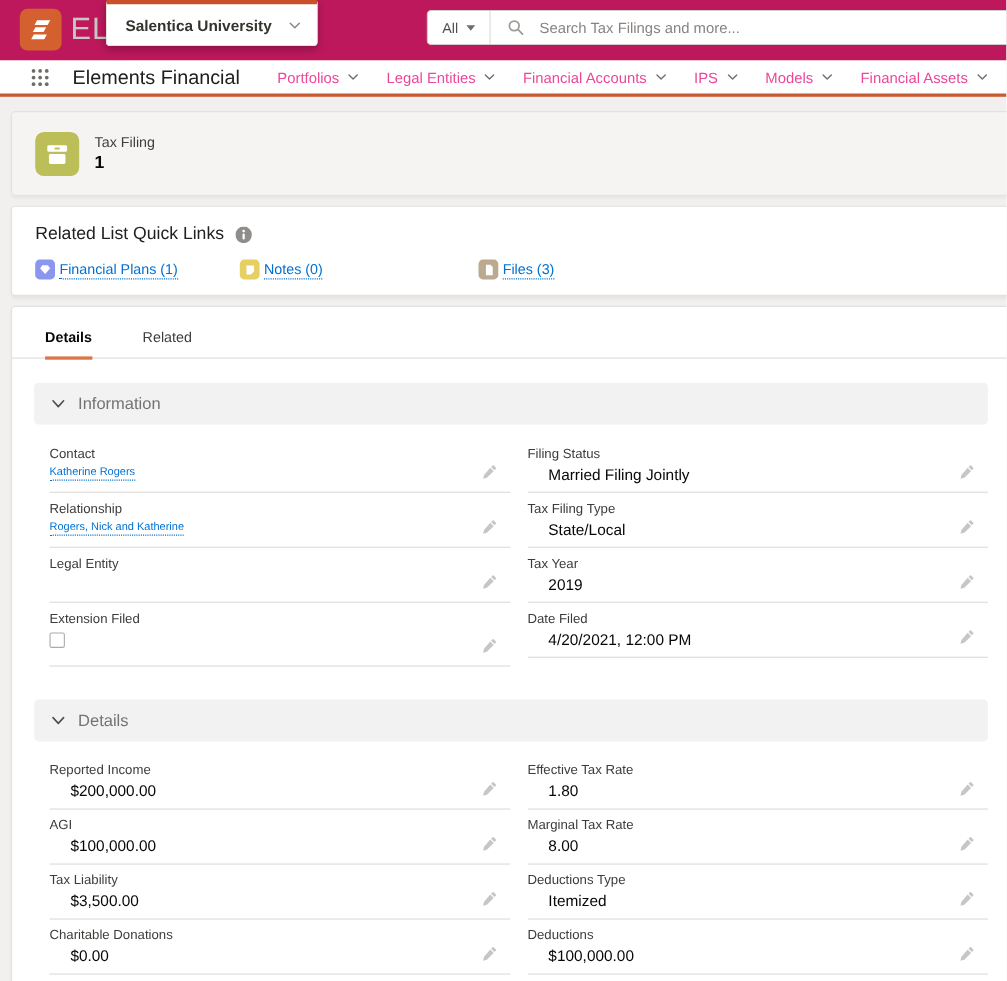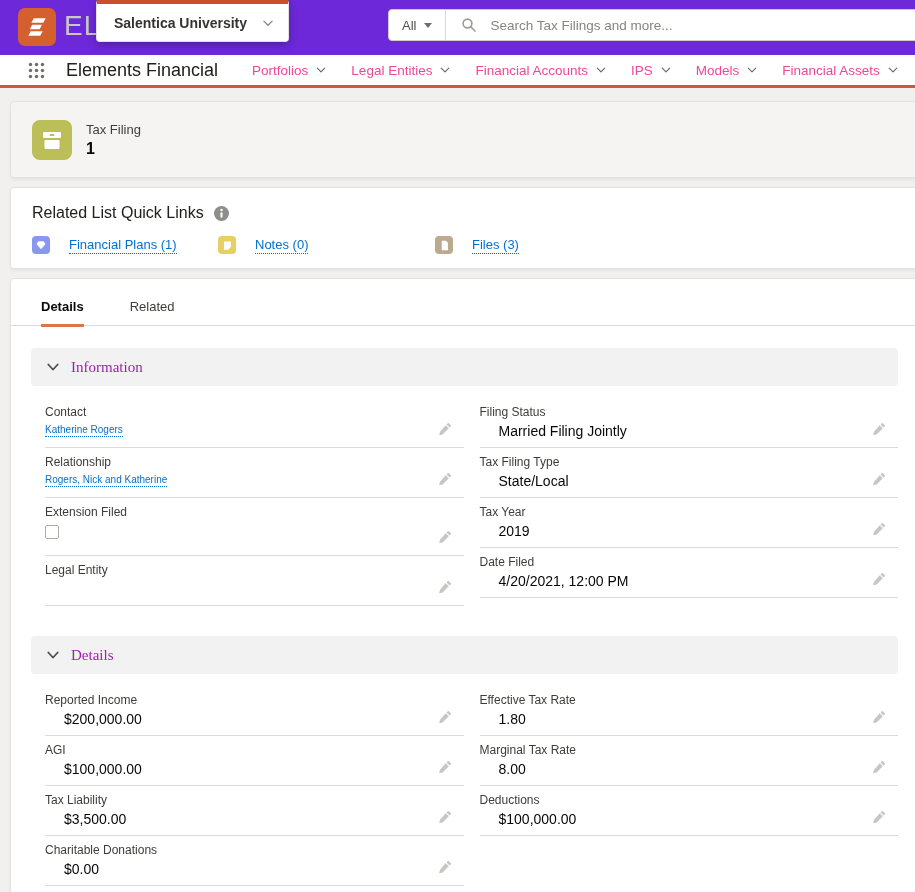--- a/index.html
+++ b/index.html
@@ -4,21 +4,21 @@
 <style>
   * { box-sizing: border-box; }
   html,body { margin:0; padding:0; }
   body {
     width:915px; height:892px; overflow:hidden; position:relative;
     background:#f1f0ef;
     font-family:"Liberation Sans", sans-serif;
     -webkit-font-smoothing:antialiased;
   }
   
-  .global-header { position:relative; height:55px; background:#6d28d9; }
+  .global-header { position:relative; height:55px; background:#be185d; }
   .logo {
     position:absolute; left:18px; top:8px; width:38px; height:38px;
     border-radius:7px; background:#D4602F; display:flex; align-items:center; justify-content:center;
   }
   .logo-text {
     position:absolute; left:64px; top:10px; font-size:28px; color:#c9c7c5; letter-spacing:1px;
   }
   .org-dropdown {
     position:absolute; left:96px; top:0; width:193px; height:42px; z-index:6;
     background:#fff; border:1px solid #e3e1df; border-top:4px solid #C8502A;
@@ -64,39 +64,39 @@
     display:flex; align-items:center; justify-content:center;
   }
   .entity-text { margin-left:14px; }
   .entity-label { font-size:13px; color:#403e3b; }
   .entity-name { font-size:16px; font-weight:bold; color:#080707; margin-top:3px; }
   
   .quicklinks-card { height:82px; padding:16px 0 0 21px; }
   .ql-title-row { display:flex; align-items:center; gap:10px; }
   .ql-title { font-size:16px; color:#22201e; }
   .ql-links { display:flex; margin-top:14px; align-items:center; }
-  .ql-item { display:flex; align-items:center; gap:19px; }
+  .ql-item { display:flex; align-items:center; gap:4px; }
   .ql-item:nth-child(1) { width:186px; }
   .ql-item:nth-child(2) { width:217px; }
   .ql-icon { width:18px; height:18px; border-radius:4px; display:flex; align-items:center; justify-content:center; flex:none; }
   .ql-link { font-size:13px; color:#0070D2; text-decoration:none; border-bottom:1px dotted #0070d2; padding-bottom:1px; cursor:pointer; }
   
   .main-card { min-height:640px; padding-top:20px; }
   .tabs { display:flex; padding-left:30px; position:relative; z-index:1; }
   .tab { font-size:13px; color:#3e3c3a; padding-bottom:10px; border-bottom:3px solid transparent; cursor:pointer; }
   .tab + .tab { margin-left:46px; }
   .tab.active { font-weight:bold; color:#080707; border-bottom-color:#DD7647; }
   .tabs-rule { height:1px; background:#dddbda; margin-top:-2px; position:relative; z-index:0; }
   .section { margin:22px 22px 0 20px; }
   .section + .section { margin-top:30px; }
   .section-header {
     height:38px; background:#f3f2f2; border-radius:4px;
     display:flex; align-items:center; padding-left:15px; gap:11px; cursor:pointer;
   }
-  .section-title { font-size:15px; color:#a21caf;font-family:Liberation Serif, serif; }
+  .section-title { font-size:15px; color:#737373; }
   .field-grid { display:grid; grid-template-columns:1fr 1fr; column-gap:16px; margin:12px 0 0 14px; }
   .field-row { position:relative; padding:7px 30px 0 0; border-bottom:1px solid #dddbda; height:50px; }
   .field-row.tall { height:58px; }
   .field-label { font-size:12px; color:#3e3c3a; }
   .field-value { font-size:14px; color:#080707; margin-top:4px; min-height:17px; white-space:nowrap;padding-left:19px; }
   .field-link {
     display:inline-block; font-size:10px; color:#0070D2; margin-top:4px;
     text-decoration:none; border-bottom:1px dotted #0070d2; padding-bottom:1px; cursor:pointer;
   }
   .checkbox {
@@ -282,30 +282,30 @@
           <span class="section-title">Information</span>
         </div>
         <div class="field-grid">
           <div class="field-col">
             <div class="field-row"><div class="field-label">Contact</div><a class="field-link" href="#">Katherine Rogers</a><button class="edit-btn"><svg width="14" height="14" viewBox="0 0 16 16" fill="#c8c6c4">
                   <path d="M12.3 1.3l2.4 2.4c.3.3.3.8 0 1.1l-1.5 1.5-3.5-3.5 1.5-1.5c.3-.3.8-.3 1.1 0zM8.8 3.7l3.5 3.5-7 7-4 1 1-4 6.5-7.5z"></path>
                 </svg></button></div>
             <div class="field-row"><div class="field-label">Relationship</div><a class="field-link" href="#">Rogers, Nick and Katherine</a><button class="edit-btn"><svg width="14" height="14" viewBox="0 0 16 16" fill="#c8c6c4">
                   <path d="M12.3 1.3l2.4 2.4c.3.3.3.8 0 1.1l-1.5 1.5-3.5-3.5 1.5-1.5c.3-.3.8-.3 1.1 0zM8.8 3.7l3.5 3.5-7 7-4 1 1-4 6.5-7.5z"></path>
                 </svg></button></div>
-            <div class="field-row tall"><div class="field-label">Extension Filed</div><span class="checkbox"></span><button class="edit-btn"><svg width="14" height="14" viewBox="0 0 16 16" fill="#c8c6c4">
-                  <path d="M12.3 1.3l2.4 2.4c.3.3.3.8 0 1.1l-1.5 1.5-3.5-3.5 1.5-1.5c.3-.3.8-.3 1.1 0zM8.8 3.7l3.5 3.5-7 7-4 1 1-4 6.5-7.5z"></path>
-                </svg></button></div>
             <div class="field-row">
               <div class="field-label">Legal Entity</div>
               <div class="field-value"></div>
               <button class="edit-btn"><svg width="14" height="14" viewBox="0 0 16 16" fill="#c8c6c4">
                   <path d="M12.3 1.3l2.4 2.4c.3.3.3.8 0 1.1l-1.5 1.5-3.5-3.5 1.5-1.5c.3-.3.8-.3 1.1 0zM8.8 3.7l3.5 3.5-7 7-4 1 1-4 6.5-7.5z"></path>
                 </svg></button>
             </div>
+            <div class="field-row tall"><div class="field-label">Extension Filed</div><span class="checkbox"></span><button class="edit-btn"><svg width="14" height="14" viewBox="0 0 16 16" fill="#c8c6c4">
+                  <path d="M12.3 1.3l2.4 2.4c.3.3.3.8 0 1.1l-1.5 1.5-3.5-3.5 1.5-1.5c.3-.3.8-.3 1.1 0zM8.8 3.7l3.5 3.5-7 7-4 1 1-4 6.5-7.5z"></path>
+                </svg></button></div>
           </div>
           <div class="field-col">
             <div class="field-row">
               <div class="field-label">Filing Status</div>
               <div class="field-value">Married Filing Jointly</div>
               <button class="edit-btn"><svg width="14" height="14" viewBox="0 0 16 16" fill="#c8c6c4">
                   <path d="M12.3 1.3l2.4 2.4c.3.3.3.8 0 1.1l-1.5 1.5-3.5-3.5 1.5-1.5c.3-.3.8-.3 1.1 0zM8.8 3.7l3.5 3.5-7 7-4 1 1-4 6.5-7.5z"></path>
                 </svg></button>
             </div>
             <div class="field-row">
@@ -381,20 +381,27 @@
                 </svg></button>
             </div>
             <div class="field-row">
               <div class="field-label">Marginal Tax Rate</div>
               <div class="field-value">8.00</div>
               <button class="edit-btn"><svg width="14" height="14" viewBox="0 0 16 16" fill="#c8c6c4">
                   <path d="M12.3 1.3l2.4 2.4c.3.3.3.8 0 1.1l-1.5 1.5-3.5-3.5 1.5-1.5c.3-.3.8-.3 1.1 0zM8.8 3.7l3.5 3.5-7 7-4 1 1-4 6.5-7.5z"></path>
                 </svg></button>
             </div>
             <div class="field-row">
+              <div class="field-label">Deductions Type</div>
+              <div class="field-value">Itemized</div>
+              <button class="edit-btn"><svg width="14" height="14" viewBox="0 0 16 16" fill="#c8c6c4">
+                  <path d="M12.3 1.3l2.4 2.4c.3.3.3.8 0 1.1l-1.5 1.5-3.5-3.5 1.5-1.5c.3-.3.8-.3 1.1 0zM8.8 3.7l3.5 3.5-7 7-4 1 1-4 6.5-7.5z"></path>
+                </svg></button>
+            </div>
+            <div class="field-row">
               <div class="field-label">Deductions</div>
               <div class="field-value">$100,000.00</div>
               <button class="edit-btn"><svg width="14" height="14" viewBox="0 0 16 16" fill="#c8c6c4">
                   <path d="M12.3 1.3l2.4 2.4c.3.3.3.8 0 1.1l-1.5 1.5-3.5-3.5 1.5-1.5c.3-.3.8-.3 1.1 0zM8.8 3.7l3.5 3.5-7 7-4 1 1-4 6.5-7.5z"></path>
                 </svg></button>
             </div>
           </div>
         </div>
       </section>
     </div>

